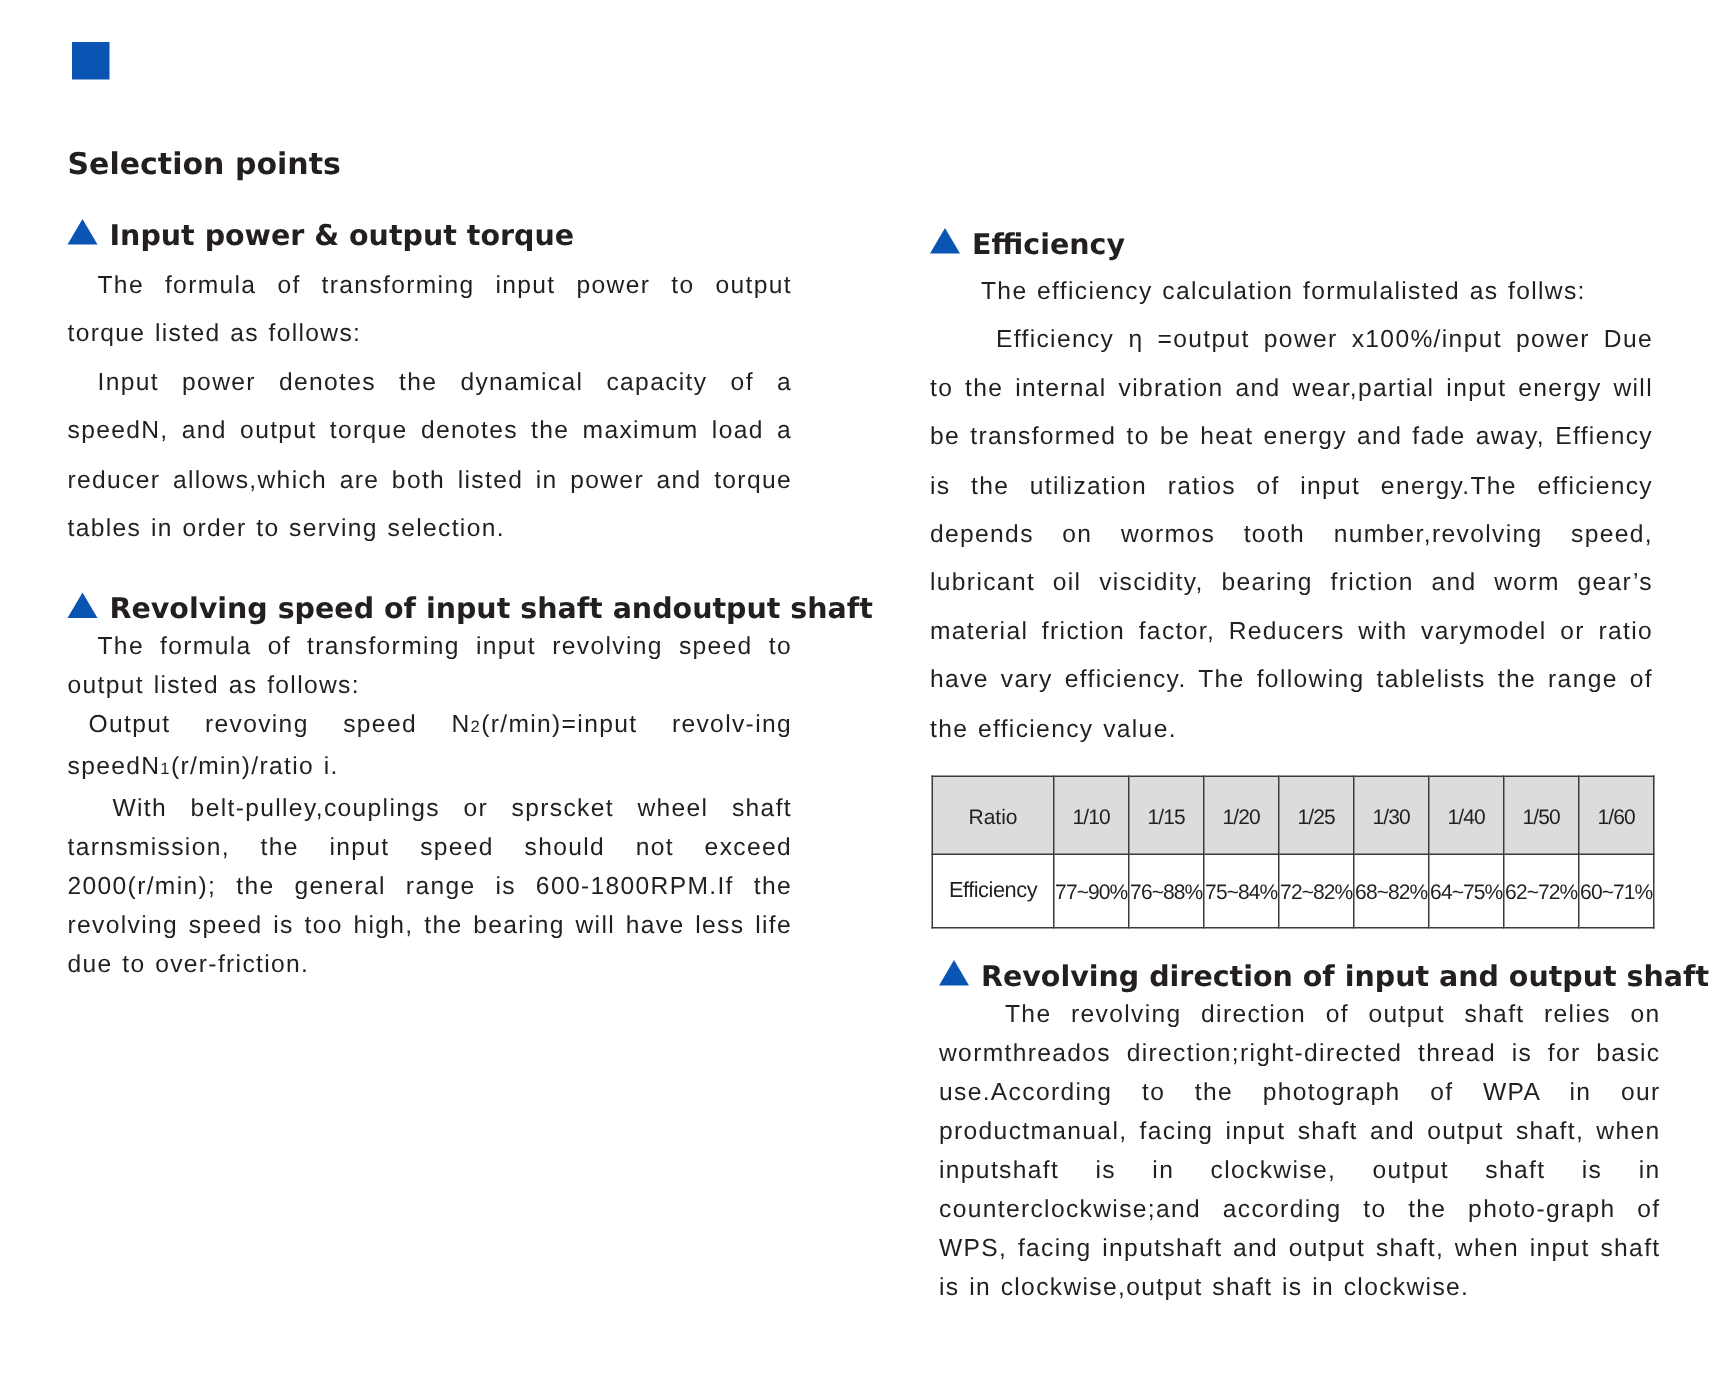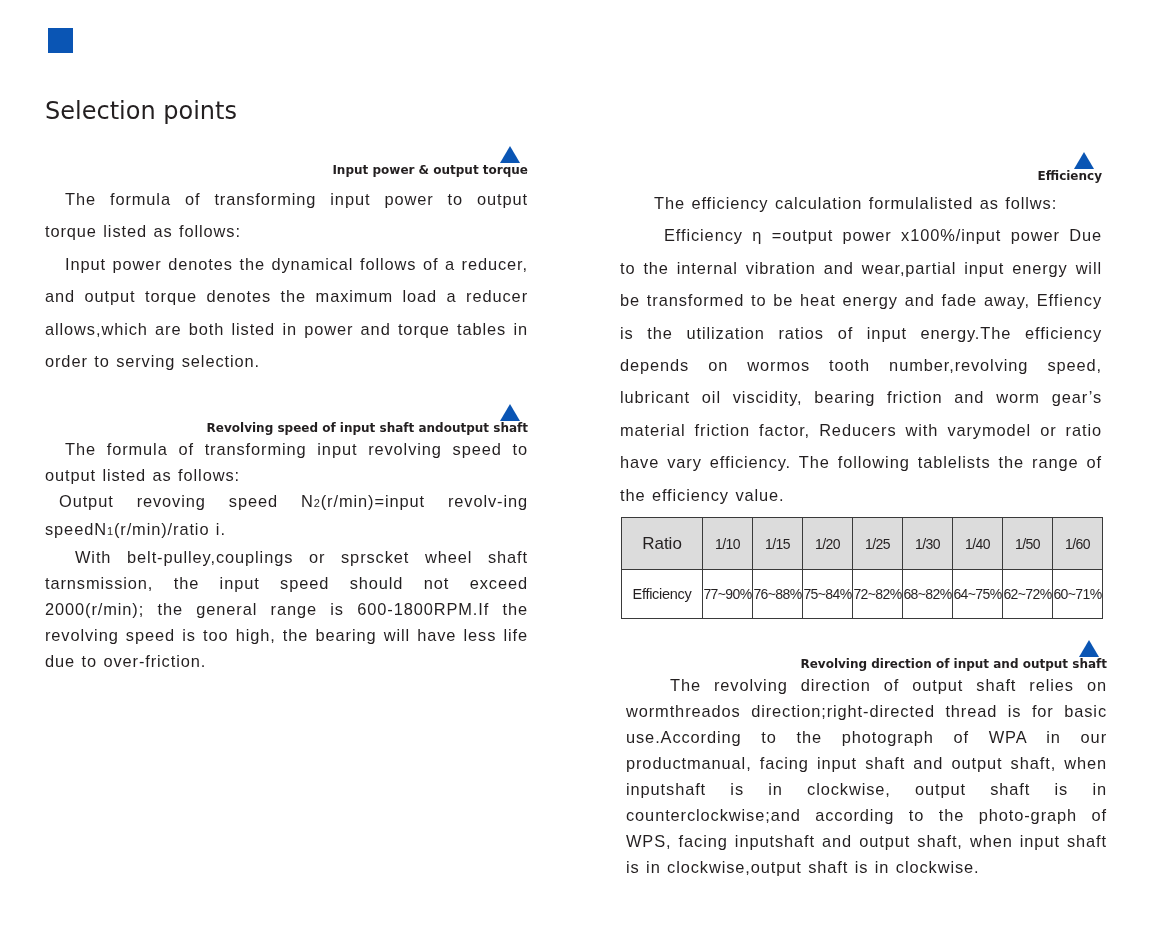--- a/index.html
+++ b/index.html
@@ -13,30 +13,29 @@
   }
   .title-square {
     width: 25px; height: 25px; background: #0a55b4; margin-right: 20px;
   }
   .title-text {
     font-family: "DejaVu Sans", sans-serif; font-size: 31px; font-weight: normal;
     color: #231f20; letter-spacing: 0.2px;
   }
   .section-title {
     position: absolute; left: 45px; top: 97px;
-    font-family: "DejaVu Sans", sans-serif; font-weight: normal; font-size: 24px;
+    font-family: "DejaVu Sans", sans-serif; font-weight: bold; font-size: 20px;
   }
   .col { position: absolute; }
   .col-left { left: 45px; top: 146px; width: 483px; }
   .col-right { left: 620px; top: 152px; width: 482px; }
   .sub-head {
-    display: flex; align-items: flex-end;
-    font-family: "DejaVu Sans", sans-serif; font-weight: bold; font-size: 12px;
+    display: flex; align-items: flex-start;
+    font-family: "DejaVu Sans", sans-serif; font-weight: bold; font-size: 19px;
     white-space: nowrap;
-    flex-direction: column;
   }
   .tri {
     width: 0; height: 0; border-left: 10px solid transparent; border-right: 10px solid transparent;
     border-bottom: 17px solid #0a55b4; margin-right: 8px; flex: none;
   }
   .para {
     font-size: 16.4px; text-align: justify; text-align-last: left;
     letter-spacing: 0.9px; word-spacing: 1px;
   }
   .para p { margin: 0; }
@@ -54,41 +53,41 @@
     position: absolute; left: 621px; top: 517px; border-collapse: collapse;
     font-family: "Liberation Sans", sans-serif;
   }
   .eff-table td {
     border: 1.5px solid #3a3a3a; text-align: center; padding: 0;
     font-size: 14px; letter-spacing: -0.6px; color: #231f20;
   }
   .eff-table tr.hdr td { background: #dcdcdc; height: 51px; }
   .eff-table tr.val td { background: #ffffff; height: 48px; }
   .eff-table td.rowhead { width: 80px; }
-  .eff-table tr.hdr td.rowhead { font-size: 17px; letter-spacing: 0; }
+  .eff-table tr.hdr td.rowhead { font-size: 14px; letter-spacing: 0; }
   .eff-table tr.val td.rowhead { font-size: 14.5px; letter-spacing: -0.3px; }
   .eff-table td.c { width: 49px; }
 </style>
 </head>
 <body>
 
 <div class="page-title">
   <div class="title-square"></div>
 </div>
 
 <div class="section-title">Selection points</div>
 
 <div class="col col-left">
   <div class="sub-head">
     <span class="tri"></span>
     <span>Input power &amp; output torque</span>
   </div>
   <div class="para lh32" style="margin-top:6px;">
     <p class="ind1">The formula of transforming input power to output torque listed as follows:</p>
-    <p class="ind1">Input power denotes the dynamical follows of a reducer, and output torque denotes the maximum load a reducer allows,which are both listed in power and torque tables in order to serving selection.</p>
+    <p class="ind1">Input power denotes the dynamical capacity of a speedN, and output torque denotes the maximum load a reducer allows,which are both listed in power and torque tables in order to serving selection.</p>
   </div>
 
   <div class="sub-head" style="margin-top:27px;">
     <span class="tri"></span>
     <span>Revolving speed of input shaft andoutput shaft</span>
   </div>
   <div class="para lh26" style="margin-top:1px;">
     <p class="ind1">The formula  of transforming input revolving speed to output listed as  follows:</p>
     <p class="ind3"><span>Output revoving  speed N</span><sub class="small">2</sub><span>(r/min)=input revolv-ing speedN</span><sub class="small">1</sub><span>(r/min)/ratio i.</span></p>
     <p class="ind4">With belt-pulley,couplings or sprscket wheel shaft tarnsmission, the input speed should not exceed 2000(r/min); the general range is 600-1800RPM.If the revolving  speed is too high, the bearing will have less  life due to over-friction.</p>

